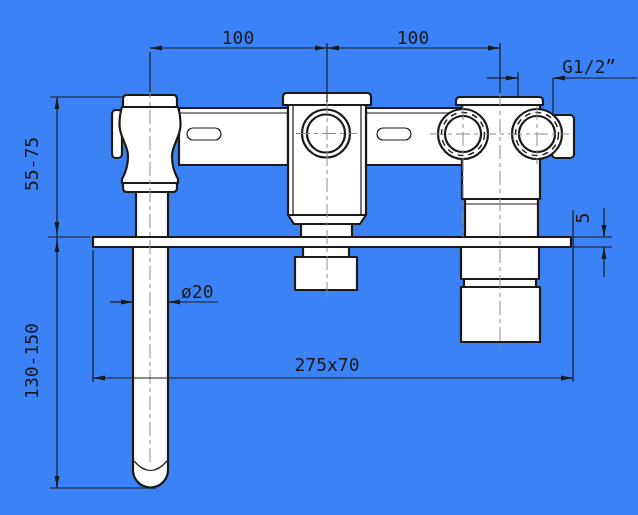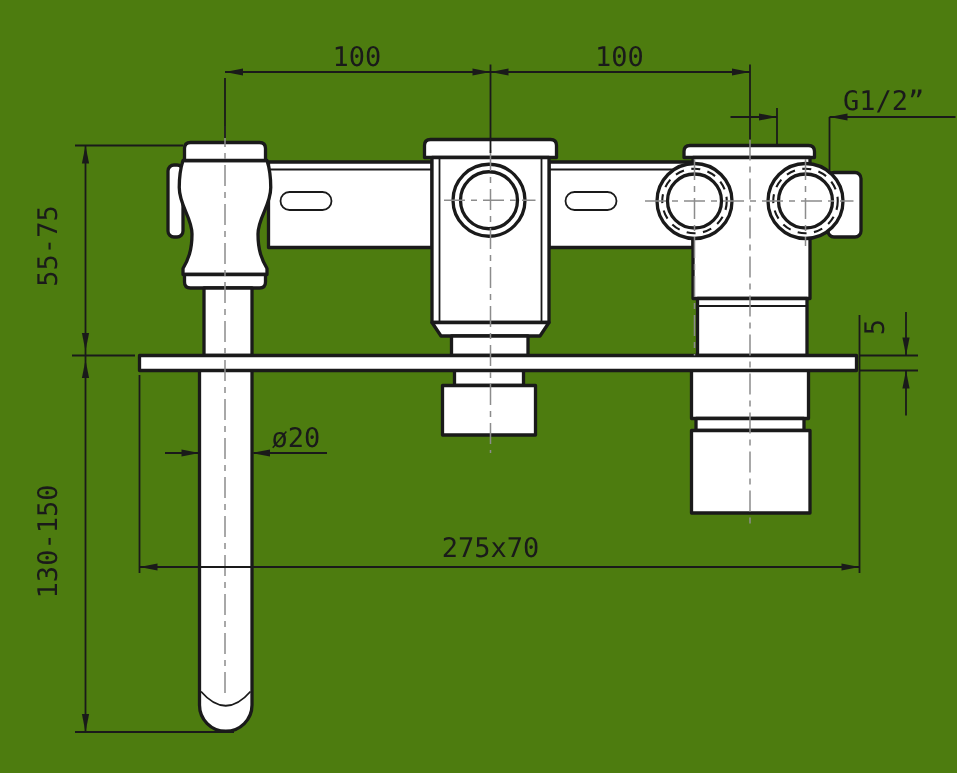--- a/index.html
+++ b/index.html
@@ -1,16 +1,16 @@
 <!DOCTYPE html>
 <html><head>
 <meta charset="utf-8">
 <style>
   html,body{margin:0;padding:0;background:#ffffff;}
-  .stage{position:relative;width:638px;height:515px;background:#4d7c0f;overflow:hidden;
+  .stage{position:relative;width:638px;height:515px;background:#3b82f6;overflow:hidden;
          font-family:"DejaVu Sans Mono","Liberation Mono",monospace;}
   svg{display:block}
   .outline{fill:#ffffff;stroke:#1a1a1a;stroke-width:2.2;stroke-linejoin:round;}
   .outline-thin{fill:none;stroke:#1a1a1a;stroke-width:1.2;}
   .dim{fill:none;stroke:#1a1a1a;stroke-width:1.2;}
   .arrow{fill:#1a1a1a;stroke:none;}
   .cl{fill:none;stroke:#8c8c8c;stroke-width:1;stroke-dasharray:14 4 4 4;}
   .thread{fill:none;stroke:#1a1a1a;stroke-width:1.4;stroke-dasharray:6 5;}
   .dimtext{fill:#1a1a1a;font-size:18px;font-family:"DejaVu Sans Mono","Liberation Mono",monospace;}
 </style>

